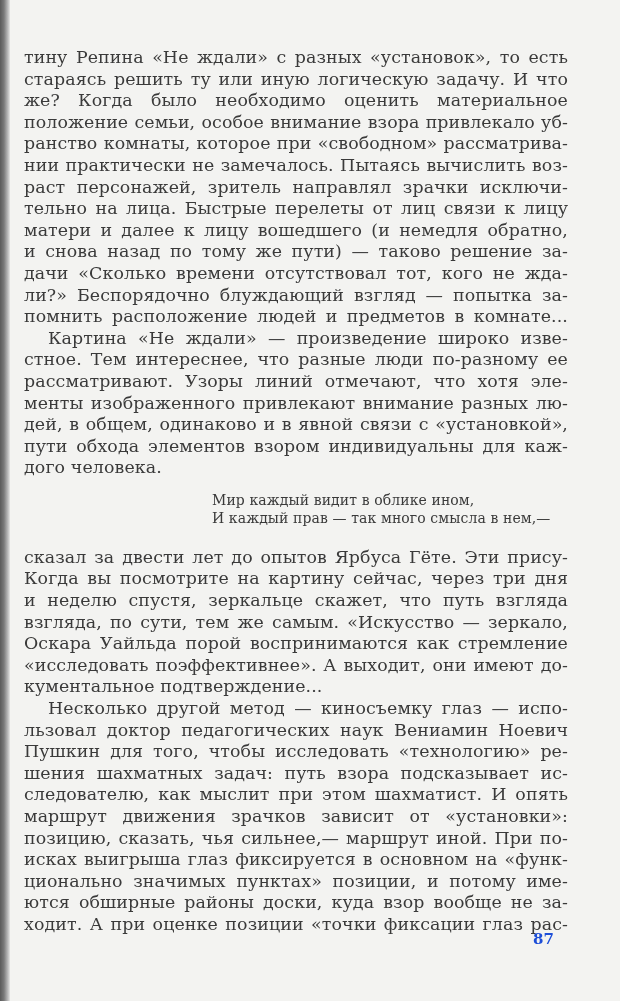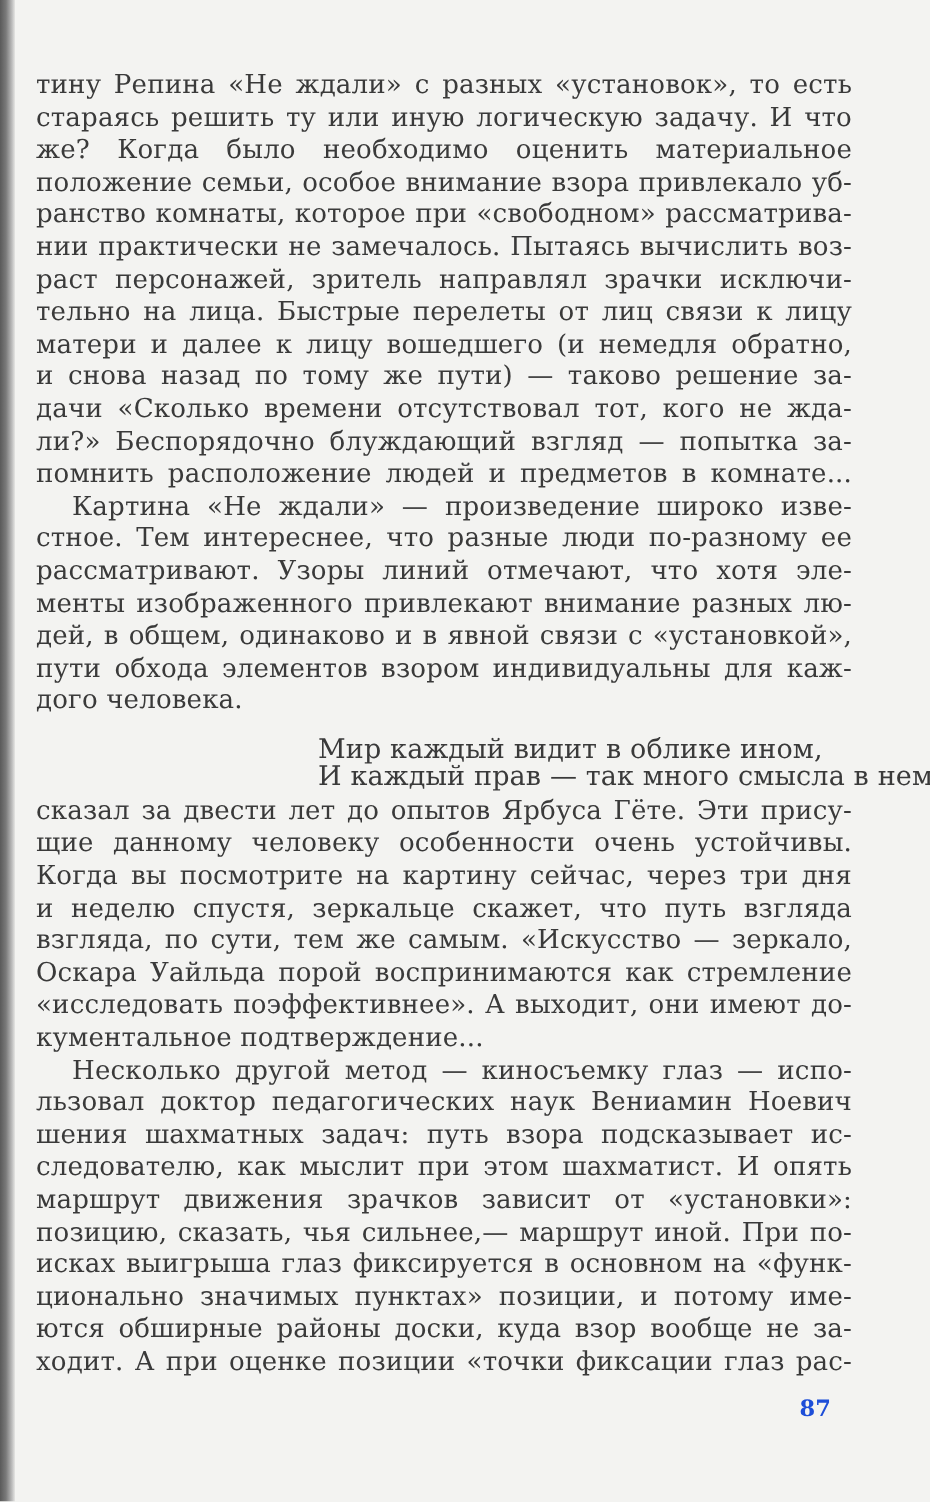--- a/index.html
+++ b/index.html
@@ -44,23 +44,23 @@
       text-align-last: justify;
       height: 21.6px;
       overflow: visible;
     }
     .line.last {
       text-align-last: left;
     }
     .indent { padding-left: 24px; }
     .poem {
       margin-top: 12px;
-      margin-bottom: 4px;
+      margin-bottom: 20px;
       padding-left: 188px;
-      font-size: 18px;
+      font-size: 14px;
       line-height: 18px;
     }
     .poem .pline {
       display: block;
       white-space: nowrap;
     }
     .page-number {
       position: absolute;
       left: 509px;
       top: 930px;
@@ -103,32 +103,32 @@
       <span class="line last">дого человека.</span>
     </div>
 
     <div class="poem">
       <span class="pline">Мир каждый видит в облике ином,</span>
       <span class="pline">И каждый прав — так много смысла в нем,—</span>
     </div>
 
     <div>
       <span class="line">сказал за двести лет до опытов Ярбуса Гёте. Эти прису-</span>
-      <span class="line">щие данному человеку особенности очень устойчивы.</span>
       <span class="line">Когда вы посмотрите на картину сейчас, через три дня</span>
       <span class="line">и неделю спустя, зеркальце скажет, что путь взгляда</span>
       <span class="line">взгляда, по сути, тем же самым. «Искусство — зеркало,</span>
       <span class="line">Оскара Уайльда порой воспринимаются как стремление</span>
       <span class="line">«исследовать поэффективнее». А выходит, они имеют до-</span>
       <span class="line last">кументальное подтверждение...</span>
     </div>
 
     <div>
       <span class="line indent">Несколько другой метод — киносъемку глаз — испо-</span>
       <span class="line">льзовал доктор педагогических наук Вениамин Ноевич</span>
+      <span class="line">Пушкин для того, чтобы исследовать «технологию» ре-</span>
       <span class="line">шения шахматных задач: путь взора подсказывает ис-</span>
       <span class="line">следователю, как мыслит при этом шахматист. И опять</span>
       <span class="line">маршрут движения зрачков зависит от «установки»:</span>
       <span class="line">позицию, сказать, чья сильнее,— маршрут иной. При по-</span>
       <span class="line">исках выигрыша глаз фиксируется в основном на «функ-</span>
       <span class="line">ционально значимых пунктах» позиции, и потому име-</span>
       <span class="line">ются обширные районы доски, куда взор вообще не за-</span>
       <span class="line">ходит. А при оценке позиции «точки фиксации глаз рас-</span>
     </div>
 

